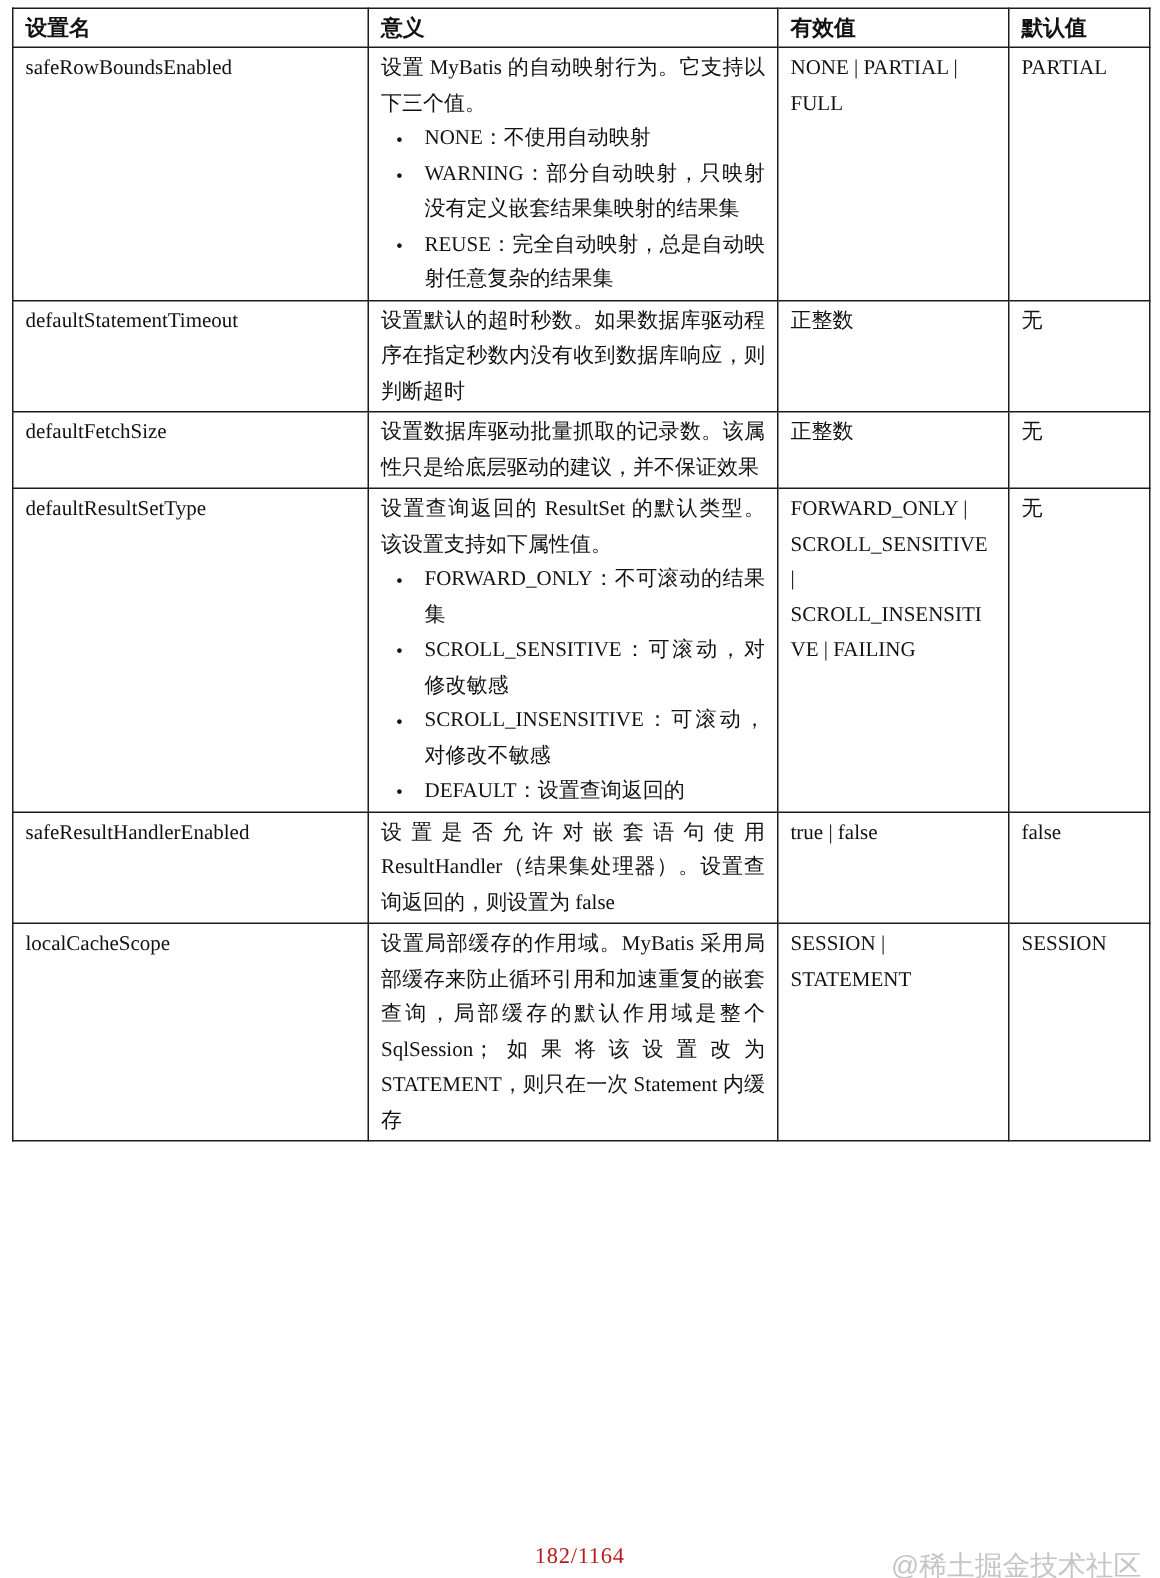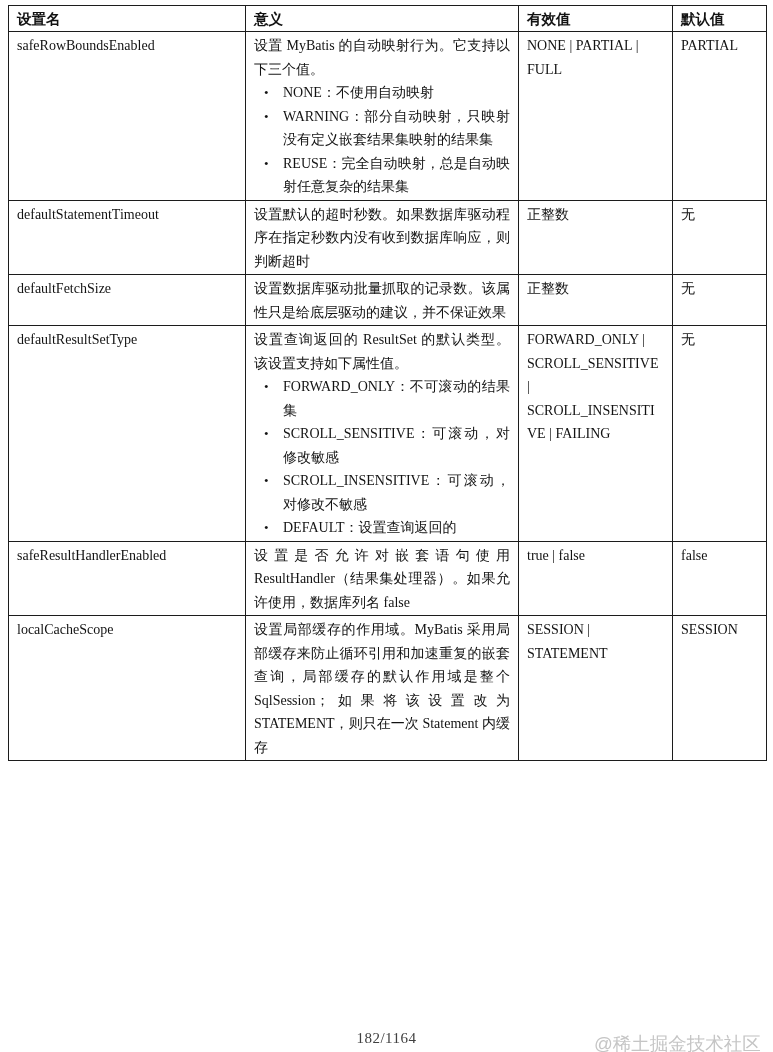--- a/index.html
+++ b/index.html
@@ -68,21 +68,21 @@
     font-size: 13px;
   }
   .page-indicator {
     position: absolute;
     left: 0;
     right: 0;
     top: 1030px;
     text-align: center;
     font-size: 15px;
     letter-spacing: 0.5px;
-    color: #404040;
+    color: #b91c1c;
     z-index: 3;
     pointer-events: none;
   }
   .watermark {
     position: absolute;
     left: 594px;
     top: 1031px;
     font-size: 18.5px;
     color: #c5c5c5;
     font-family: Liberation Sans, sans-serif;
@@ -160,21 +160,21 @@
             </ul>
     </td>
     <td class="cell-valid">FORWARD_ONLY | SCROLL_SENSITIVE | SCROLL_INSENSITIVE | FAILING</td>
     <td class="cell-default">无</td>
   </tr>
 
 
   <tr>
     <td class="cell-name">safeResultHandlerEnabled</td>
     <td class="cell-meaning">
-      <div class="meaning-intro">设置是否允许对嵌套语句使用 ResultHandler（结果集处理器）。如果允许使用，数据库列名 false</div>
+      <div class="meaning-intro">设置是否允许对嵌套语句使用 ResultHandler（结果集处理器）。设置查询返回的，则设置为 false</div>
 
     </td>
     <td class="cell-valid">true | false</td>
     <td class="cell-default">false</td>
   </tr>
 
 
   <tr>
     <td class="cell-name">localCacheScope</td>
     <td class="cell-meaning">

